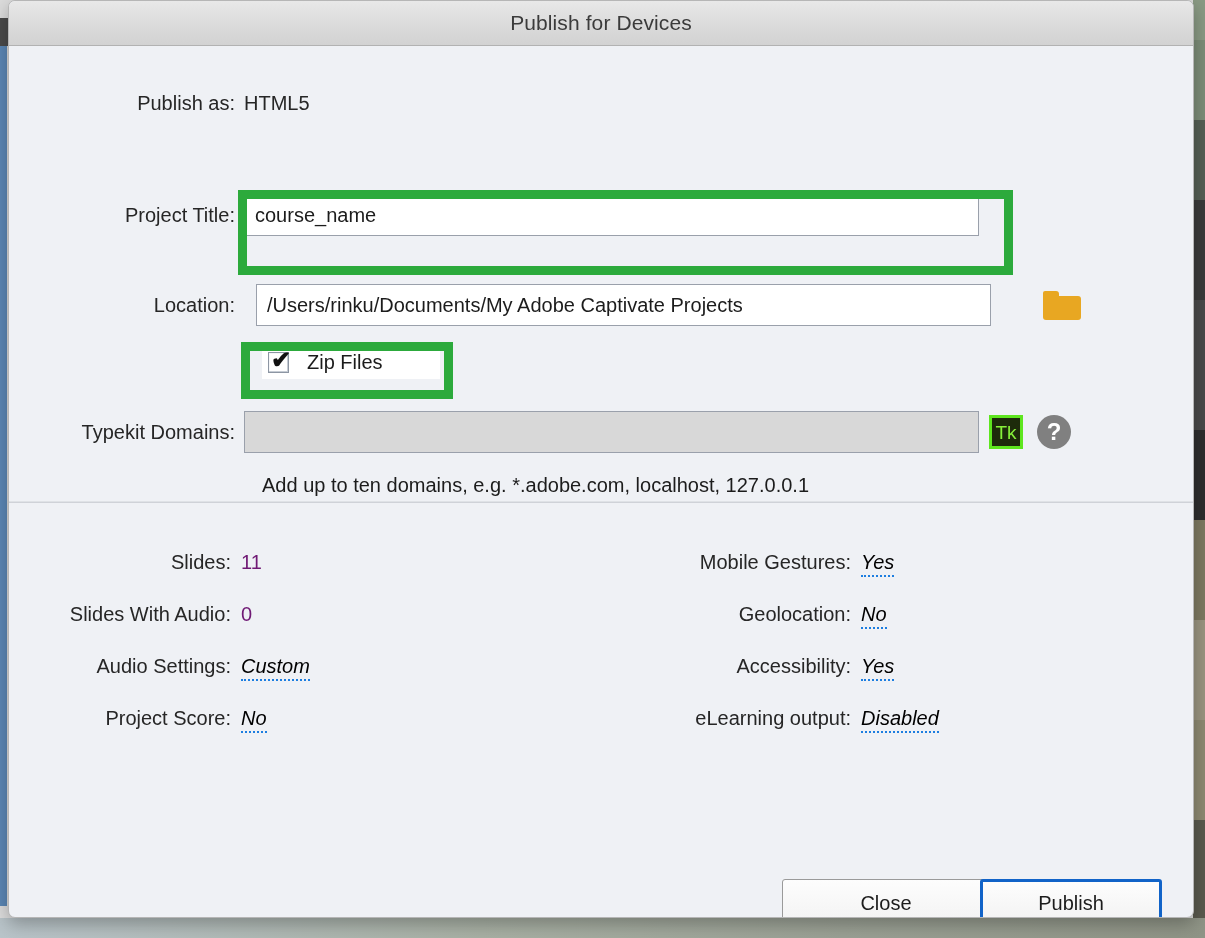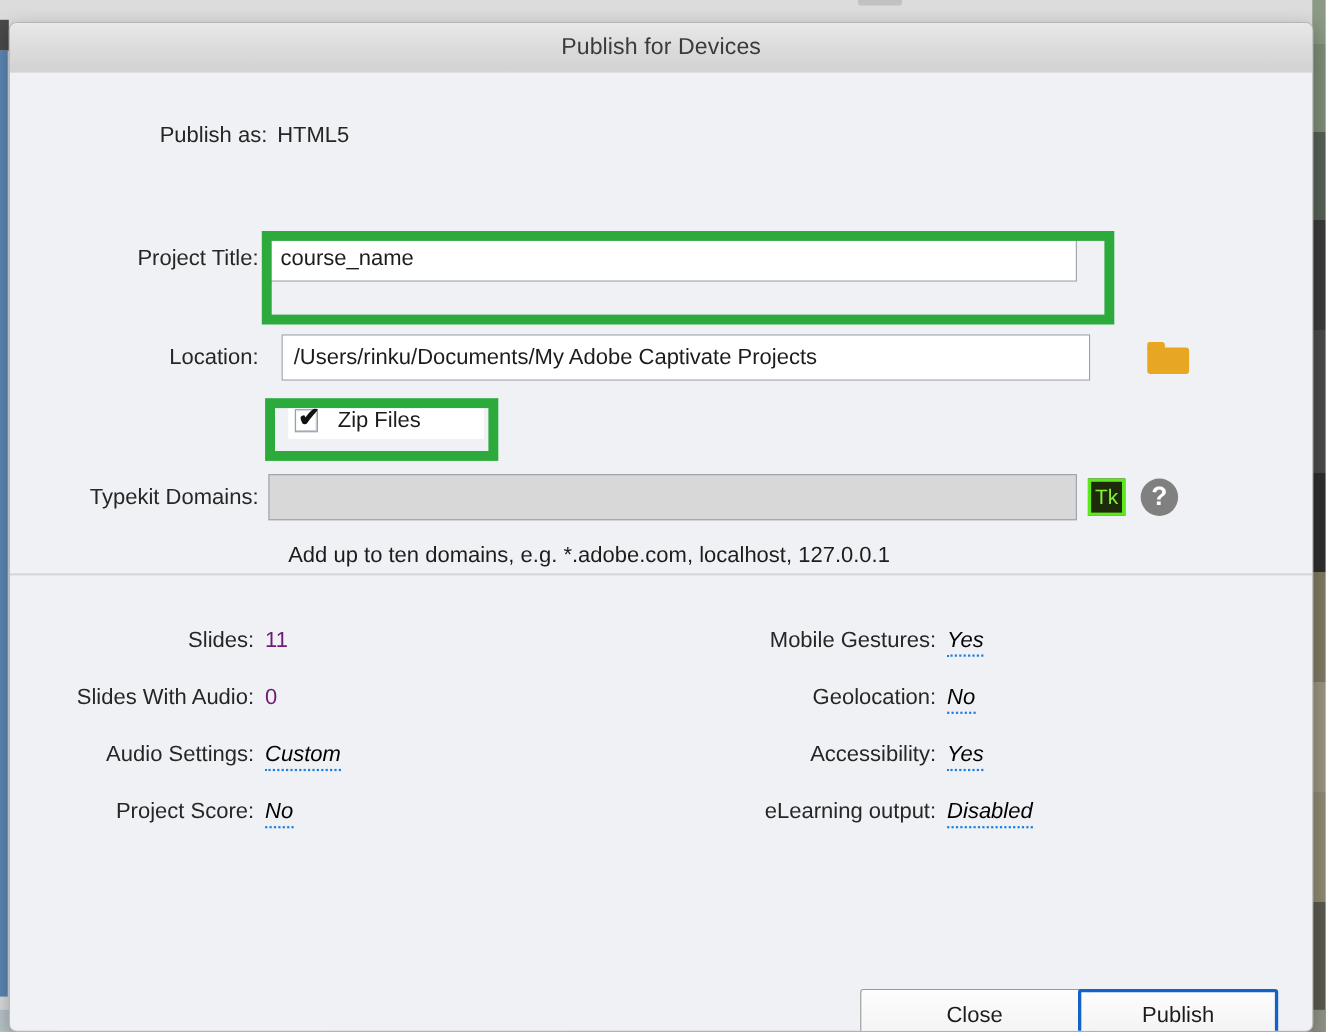--- a/index.html
+++ b/index.html
@@ -71,21 +71,21 @@
     bottom: 0;
     width: 1205px;
     height: 20px;
     background: linear-gradient(to right, #b9c4c9, #a8b0a4 40%, #9aa094 70%, #8f9486);
   }
 
   
   .dialog {
     position: absolute;
     left: 8px;
-    top: 20px;
+    top: 0;
     width: 1186px;
     height: 918px;
     background: #eff1f5;
     border: 1px solid #b6b6b6;
     border-radius: 7px;
     box-shadow: 0 6px 18px rgba(0,0,0,0.28);
     box-sizing: border-box;
     overflow: hidden;
   }
 
@@ -332,21 +332,21 @@
 </div>
 
 <div class="dialog">
 
   <div class="titlebar">
     <div class="titlebar-text">Publish for Devices</div>
   </div>
 
   <div class="dialog-body">
 
-    <div class="form-row" style="left:0px; top:46px;margin-left:8px;">
+    <div class="form-row" style="left:0px; top:46px;">
       <div class="field-label">Publish as:</div>
       <div class="field-static">HTML5</div>
     </div>
 
     <div class="form-row" style="left:0px; top:148px;">
       <div class="field-label">Project Title:</div>
       <div class="text-input" style="width:735px;" placeholder="">course_name</div>
     </div>
     <div class="hl" style="left:229px; top:144px; width:775px; height:85px;"></div>
 

